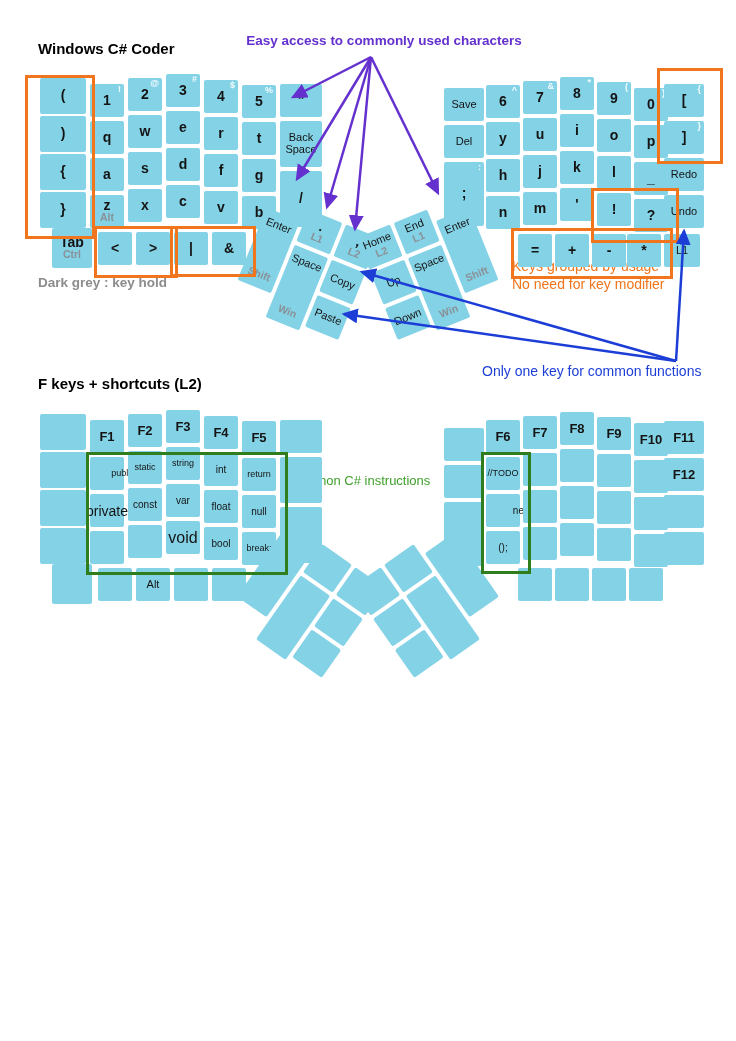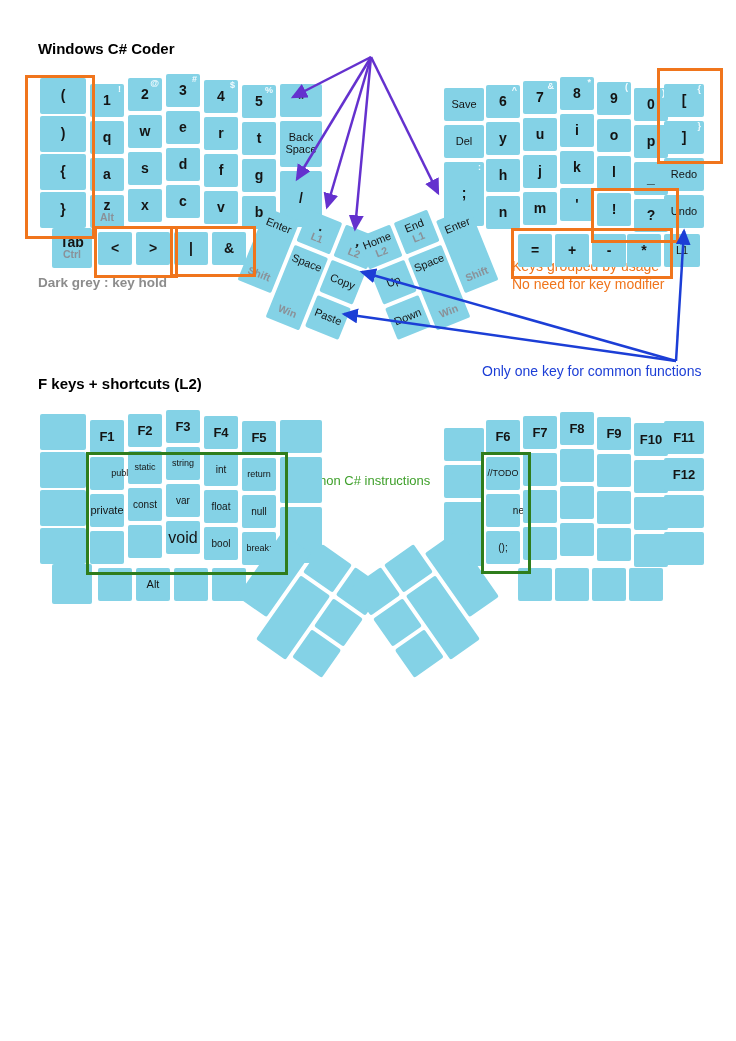--- a/index.html
+++ b/index.html
@@ -30,20 +30,21 @@
   .rect{position:absolute;z-index:5;border:3px solid;background:transparent;}
   .rect.orange{border-color:var(--orange);}
   .rect.green{border-color:var(--green);}
   #arrows{position:absolute;left:0;top:0;width:736px;height:1041px;z-index:10;pointer-events:none;}
 </style>
 </head>
 <body>
 
 <div class="page" id="page">
   <h1 class="t1">Windows C# Coder</h1>
+  <div class="note purplenote">Easy access to commonly used characters</div>
   <div class="note greynote">Dark grey : key hold</div>
   <div class="note orangenote o1">Keys grouped by usage</div>
   <div class="note orangenote o2">No need for key modifier</div>
   <div class="note bluenote">Only one key for common functions</div>
   <h2 class="t2">F keys + shortcuts (L2)</h2>
   <div class="note greennote">Common C# instructions</div>
   <div id="arrows"><svg width="736" height="1041">
         <defs>
           <marker id="ah-purple" markerWidth="7" markerHeight="7" refX="5.5" refY="3" orient="auto">
             <polygon points="0,0 6.5,3 0,6" fill="#6431ce"></polygon>
@@ -272,21 +273,21 @@
     <div class="key" style="left: 40px; top: 452px; width: 46px; height: 36px;"></div>
     <div class="key" style="left: 40px; top: 490px; width: 46px; height: 36px;"></div>
     <div class="key" style="left: 40px; top: 528px; width: 46px; height: 36px;"></div>
     <div class="key" style="left: 90px; top: 420px; width: 34px; height: 33px;">
       <span class="fk">F1</span>
     </div>
     <div class="key" style="left: 90px; top: 457px; width: 34px; height: 33px;">
       <span class="kw" style="font-size: 9px; padding-left: 32px;">public</span>
     </div>
     <div class="key" style="left: 90px; top: 494px; width: 34px; height: 33px;">
-      <span class="kw" style="font-size: 11px; text-align: center;">private</span>
+      <span class="kw" style="font-size: 14px; text-align: center;">private</span>
     </div>
     <div class="key" style="left: 90px; top: 531px; width: 34px; height: 33px;"></div>
     <div class="key" style="left: 128px; top: 414px; width: 34px; height: 33px;">
       <span class="fk">F2</span>
     </div>
     <div class="key" style="left: 128px; top: 451px; width: 34px; height: 33px;">
       <span class="kw" style="font-size: 9px;">static</span>
     </div>
     <div class="key" style="left: 128px; top: 488px; width: 34px; height: 33px;">
       <span class="kw" style="font-size: 10px;">const</span>

